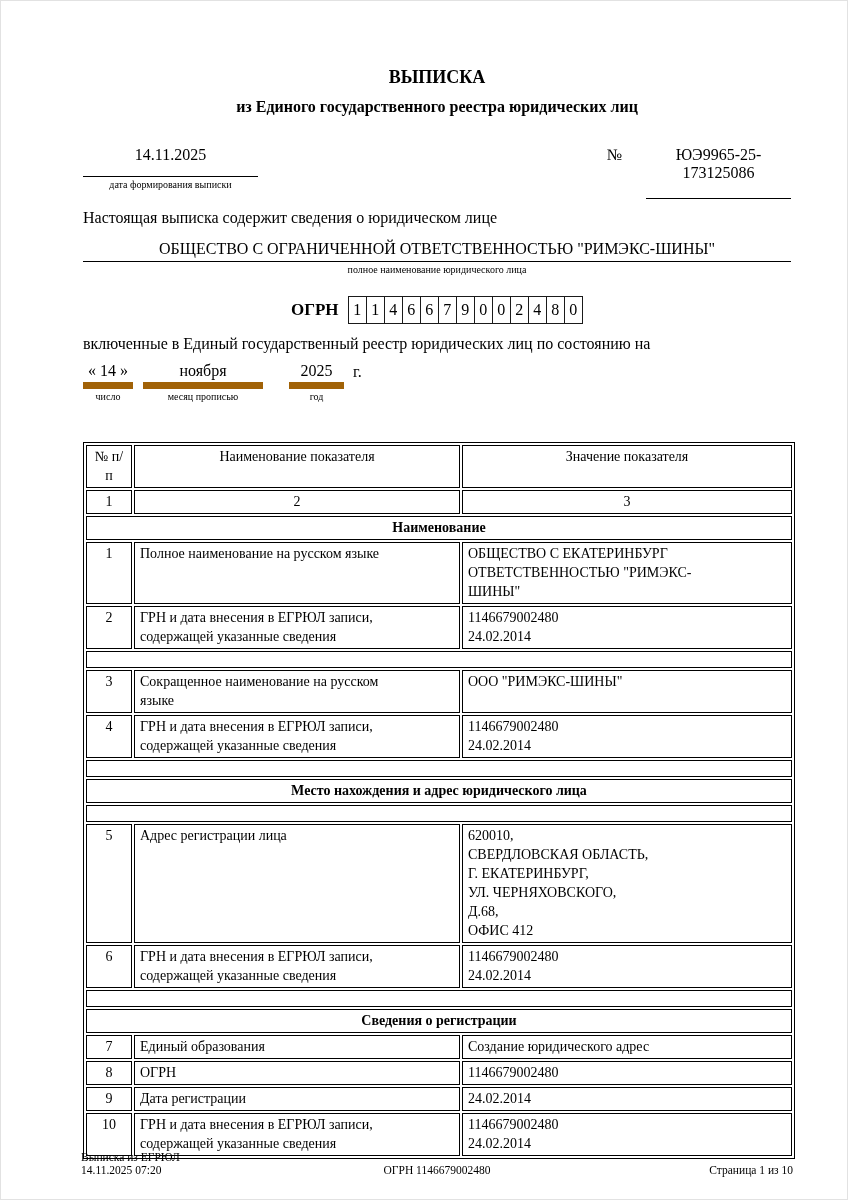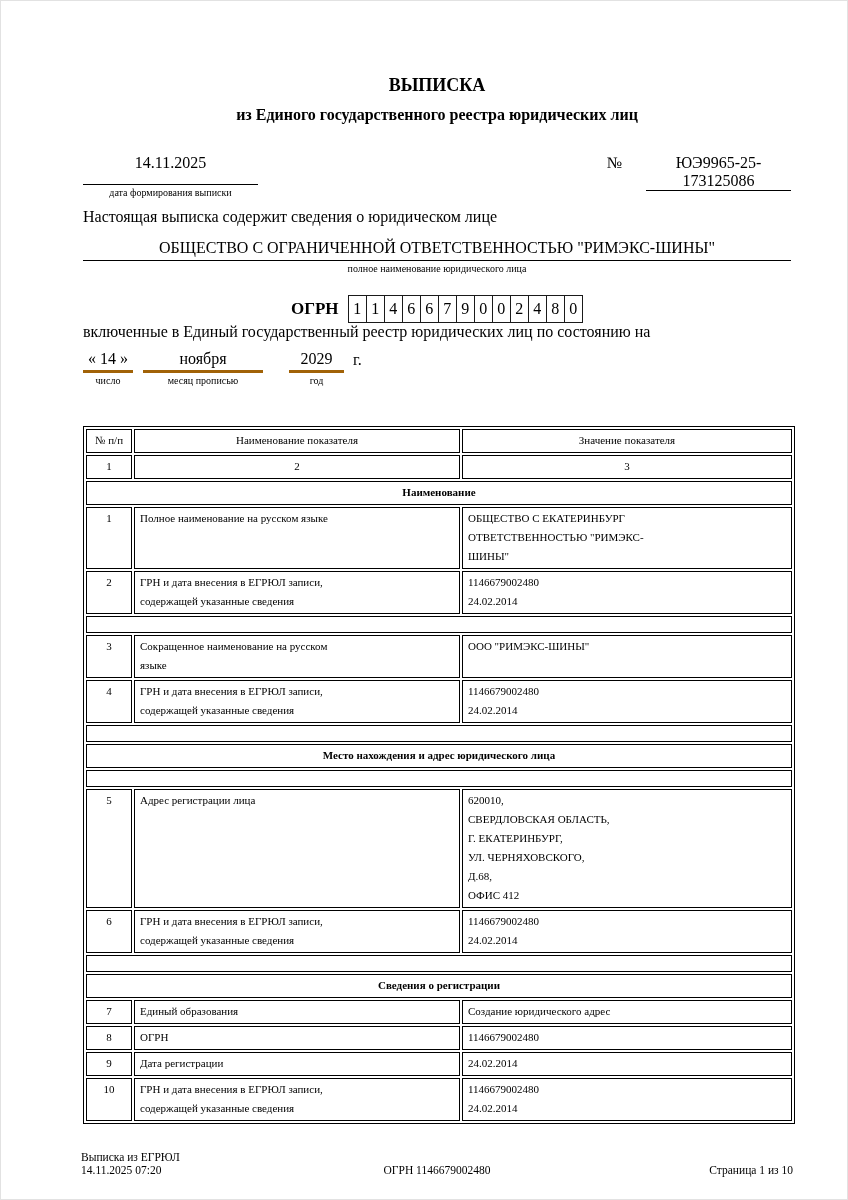--- a/index.html
+++ b/index.html
@@ -6,61 +6,61 @@
   html, body { background: #ffffff; }
   body {
     width: 848px; height: 1200px;
     font-family: "Liberation Serif", "DejaVu Serif", serif;
     color: #000;
   }
   .page {
     position: relative; width: 848px; height: 1200px;
     background: #fff; border: 1px solid #e2e2e2; overflow: hidden;
   }
-  .content { position: absolute; left: 82px; top: 16px; width: 708px; }
+  .content { position: absolute; left: 82px; top: 8px; width: 708px; }
 
   .doc-title { margin-top: 58px; text-align: center; font-weight: bold; font-size: 18px; }
   .doc-subtitle { margin-top: 10px; text-align: center; font-weight: bold; font-size: 16px; }
 
   .ref-row { margin-top: 30px; display: flex; justify-content: space-between; align-items: flex-start; }
   .date-block { width: 175px; text-align: center; font-size: 16px; }
   .date-value { padding-bottom: 12px; border-bottom: 1px solid #000; }
   .small-label { font-size: 10px; padding-top: 2px; text-align: center; }
 
   .number-block { display: flex; align-items: flex-start; }
   .number-sign { font-size: 16px; margin-right: 24px; }
-  .number-values { width: 145px; text-align: center; font-size: 16px; border-bottom: 1px solid #000; padding-bottom: 0; }
+  .number-values { width: 145px; text-align: center; font-size: 16px; border-bottom: 1px solid #000; padding-bottom: 16px; }
 
   .lead { margin-top: 10px; font-size: 16px; }
 
   .company-line { margin-top: 13px; border-bottom: 1px solid #000; text-align: center; font-size: 16px; padding-bottom: 3px; }
 
   .ogrn-row { margin-top: 21px; display: flex; justify-content: center; align-items: center; }
   .ogrn-label { font-weight: bold; font-size: 17px; margin-right: 9px; }
   .ogrn-boxes { display: flex; }
   .ogrn-box {
     width: 19.5px; height: 28px; border: 1.5px solid #1a1a1a; margin-left: -1.5px;
     display: flex; align-items: center; justify-content: center; font-size: 16px;
   }
   .ogrn-box:first-child { margin-left: 0; }
 
-  .included { font-size: 16px; }
+  .included { margin-top: 11px; font-size: 16px; }
 
   .date-fields { margin-top: 9px; display: flex; align-items: flex-start; font-size: 16px; }
   .df-group { text-align: center; }
-  .df-value { border-bottom: 3px solid #a16207; padding-bottom: 2px; white-space: nowrap; font-family: Liberation Serif, serif; }
+  .df-value { border-bottom: 7px solid #a16207; padding-bottom: 2px; white-space: nowrap; font-family: Liberation Serif, serif; }
   .df-day { width: 50px; }
   .df-month { width: 120px; margin-left: 10px; }
   .df-year { width: 55px; margin-left: 26px; }
   .df-suffix { margin-left: 9px; padding-top: 1px; }
 
   table.main-table {
     margin-top: 40px; width: 708px; table-layout: fixed;
     border-collapse: separate; border-spacing: 2px;
-    border: 1px solid #000; font-size: 11px;
+    border: 1px solid #000; font-size: 14px;
   }
   .main-table td {
     border: 1px solid #000; padding: 1px 5px 2px 5px;
     vertical-align: top; line-height: 19px;
   }
   .main-table td.c-num { text-align: center; }
   .main-table tr.center-row td { text-align: center; }
   .main-table tr.section-row td { text-align: center; font-weight: bold; }
   .main-table tr.spacer-row td { height: 17px; }
   .preline { white-space: pre-line; }
@@ -125,21 +125,21 @@
     <div class="date-fields">
       <div class="df-group df-day">
         <div class="df-value">« 14 »</div>
         <div class="small-label">число</div>
       </div>
       <div class="df-group df-month">
         <div class="df-value">ноября</div>
         <div class="small-label">месяц прописью</div>
       </div>
       <div class="df-group df-year">
-        <div class="df-value">2029</div>
+        <div class="df-value">2025</div>
         <div class="small-label">год</div>
       </div>
       <div class="df-suffix">г.</div>
     </div>
 
     <table class="main-table">
       <colgroup>
           <col style="width:46px">
           <col style="width:326px">
           <col style="width:330px">

